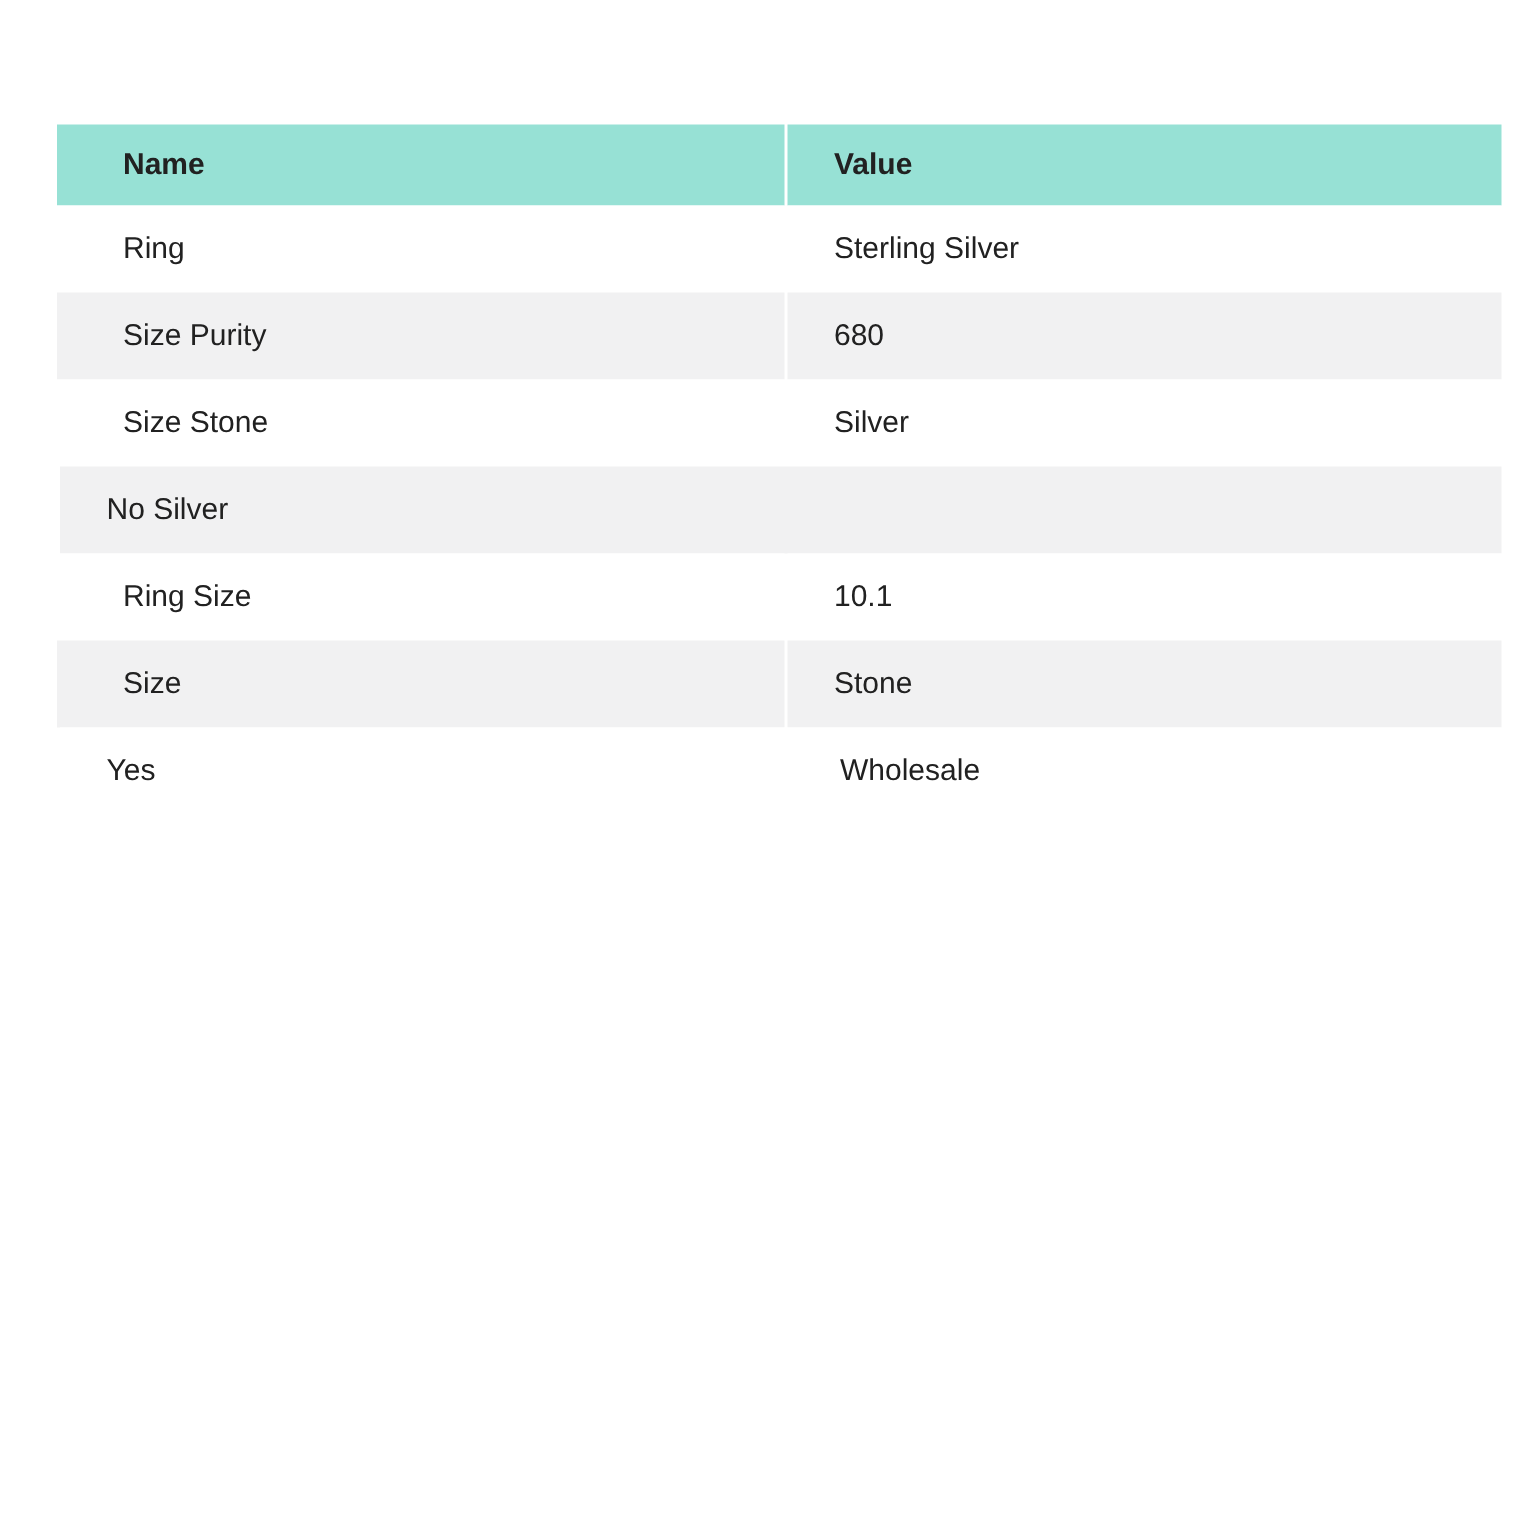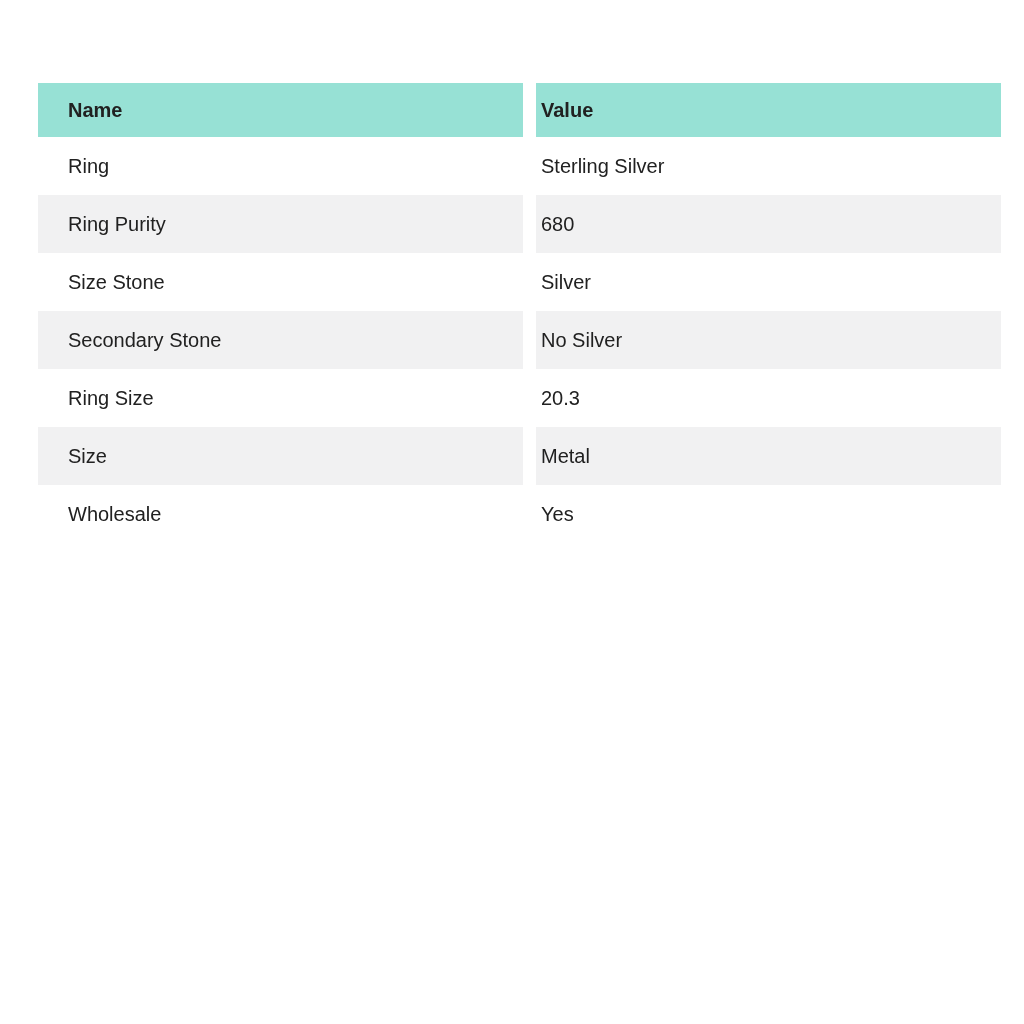--- a/index.html
+++ b/index.html
@@ -31,26 +31,26 @@
   .cell {
     display: flex;
     align-items: center;
     font-size: 20px;
     line-height: 1;
     background: var(--row-bg);
   }
   .cell.name-cell {
     width: 485px;
     flex: 0 0 485px;
-    padding-left: 30px;
+    padding-left: 44px;
   }
   .cell.value-cell {
     flex: 1;
-    margin-left: 13px;   
-    padding-left: 5px;
+    margin-left: 2px;   
+    padding-left: 31px;
   }
   .header-row .cell {
     background: var(--header-bg);
     font-weight: 600;
   }
   
   .row:nth-child(2n+3) .cell { background: var(--row-alt-bg); }
 </style>
 </head>
 <body>
@@ -61,42 +61,41 @@
     <div class="cell name-cell">Name</div>
     <div class="cell value-cell">Value</div>
   </div>
 
   <div class="row">
     <div class="cell name-cell">Ring</div>
     <div class="cell value-cell">Sterling Silver</div>
   </div>
 
   <div class="row">
-    <div class="cell name-cell">Ring Purity</div>
+    <div class="cell name-cell">Size Purity</div>
     <div class="cell value-cell">680</div>
   </div>
 
   <div class="row">
     <div class="cell name-cell">Size Stone</div>
     <div class="cell value-cell">Silver</div>
   </div>
 
   <div class="row">
-    <div class="cell name-cell">Secondary Stone</div>
     <div class="cell value-cell">No Silver</div>
   </div>
 
   <div class="row">
     <div class="cell name-cell">Ring Size</div>
-    <div class="cell value-cell">20.3</div>
+    <div class="cell value-cell">10.1</div>
   </div>
 
   <div class="row">
     <div class="cell name-cell">Size</div>
-    <div class="cell value-cell">Metal</div>
+    <div class="cell value-cell">Stone</div>
   </div>
 
   <div class="row">
+    <div class="cell value-cell">Yes</div>
     <div class="cell name-cell">Wholesale</div>
-    <div class="cell value-cell">Yes</div>
   </div>
 
 </div>
 
 </body></html>

